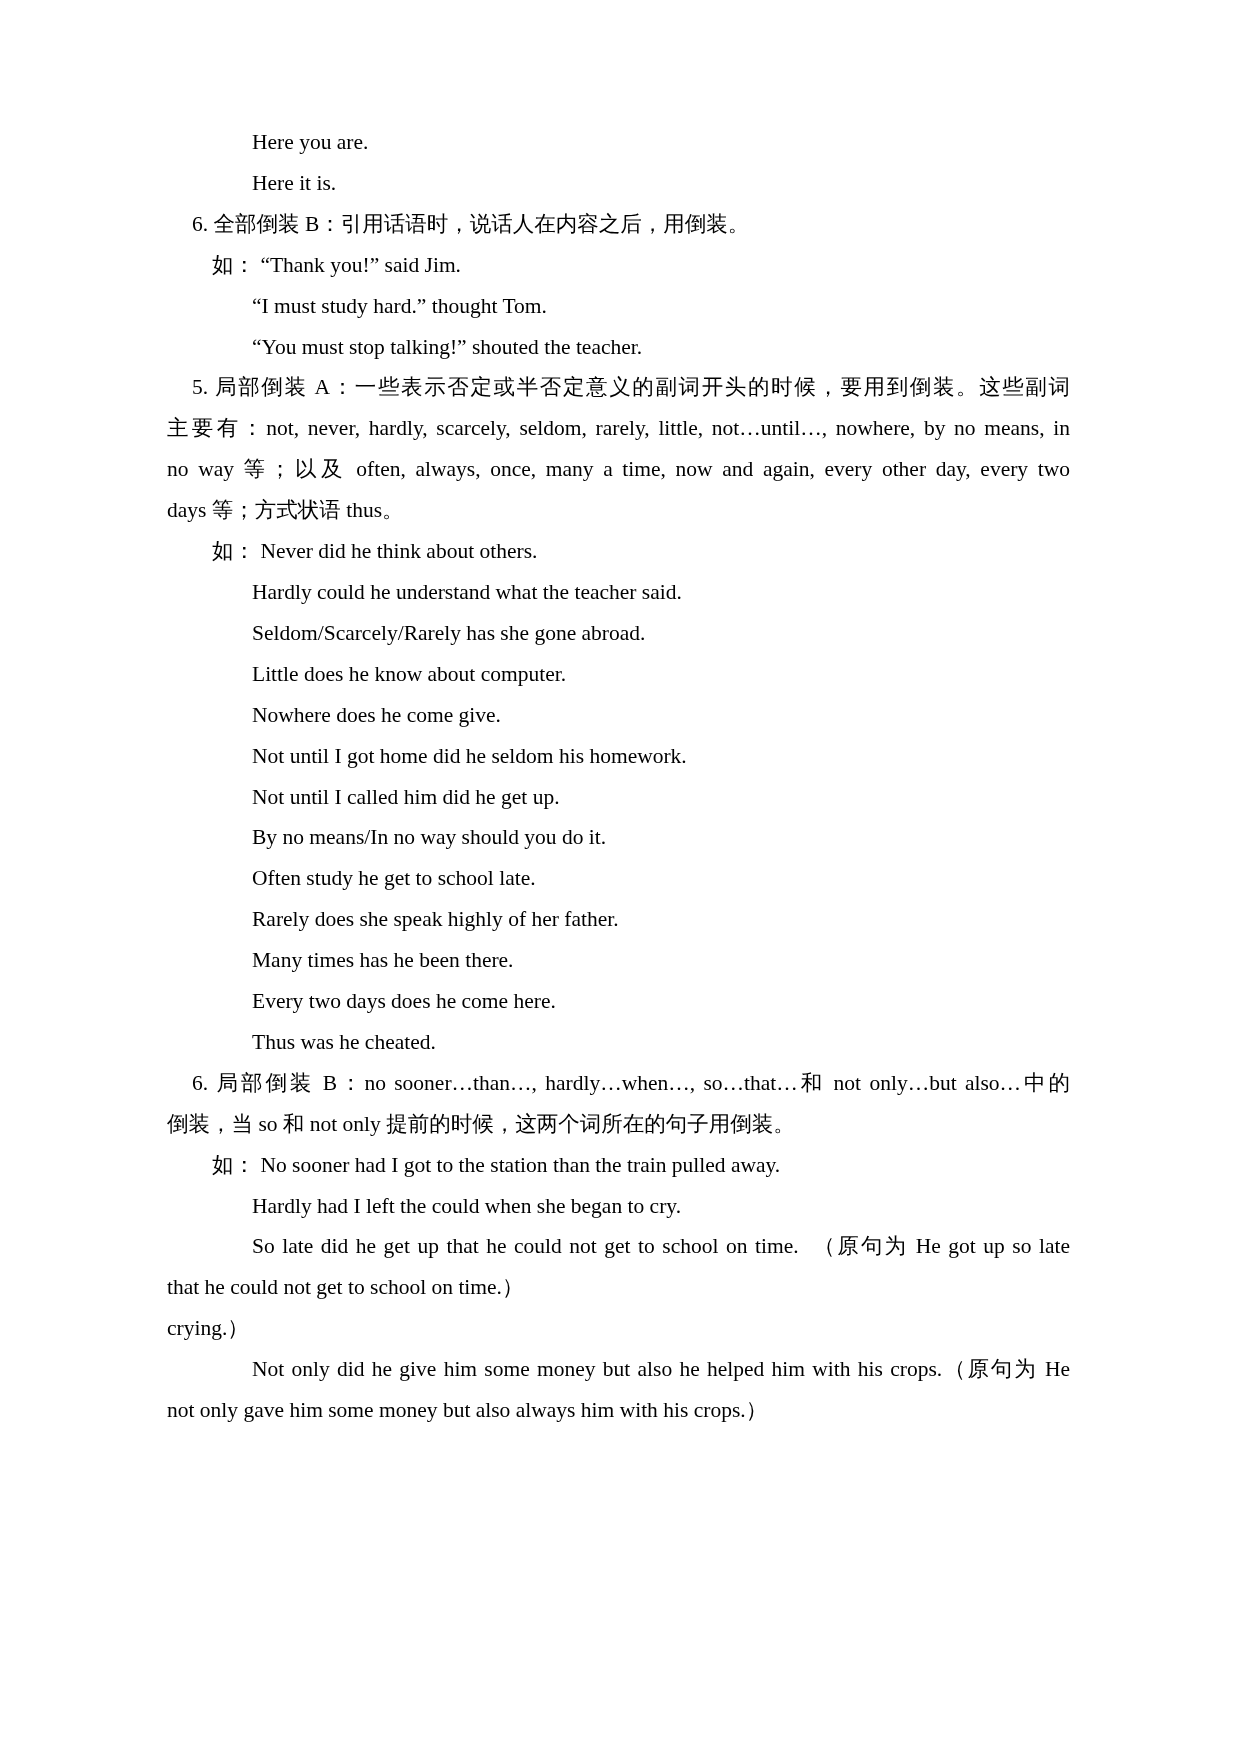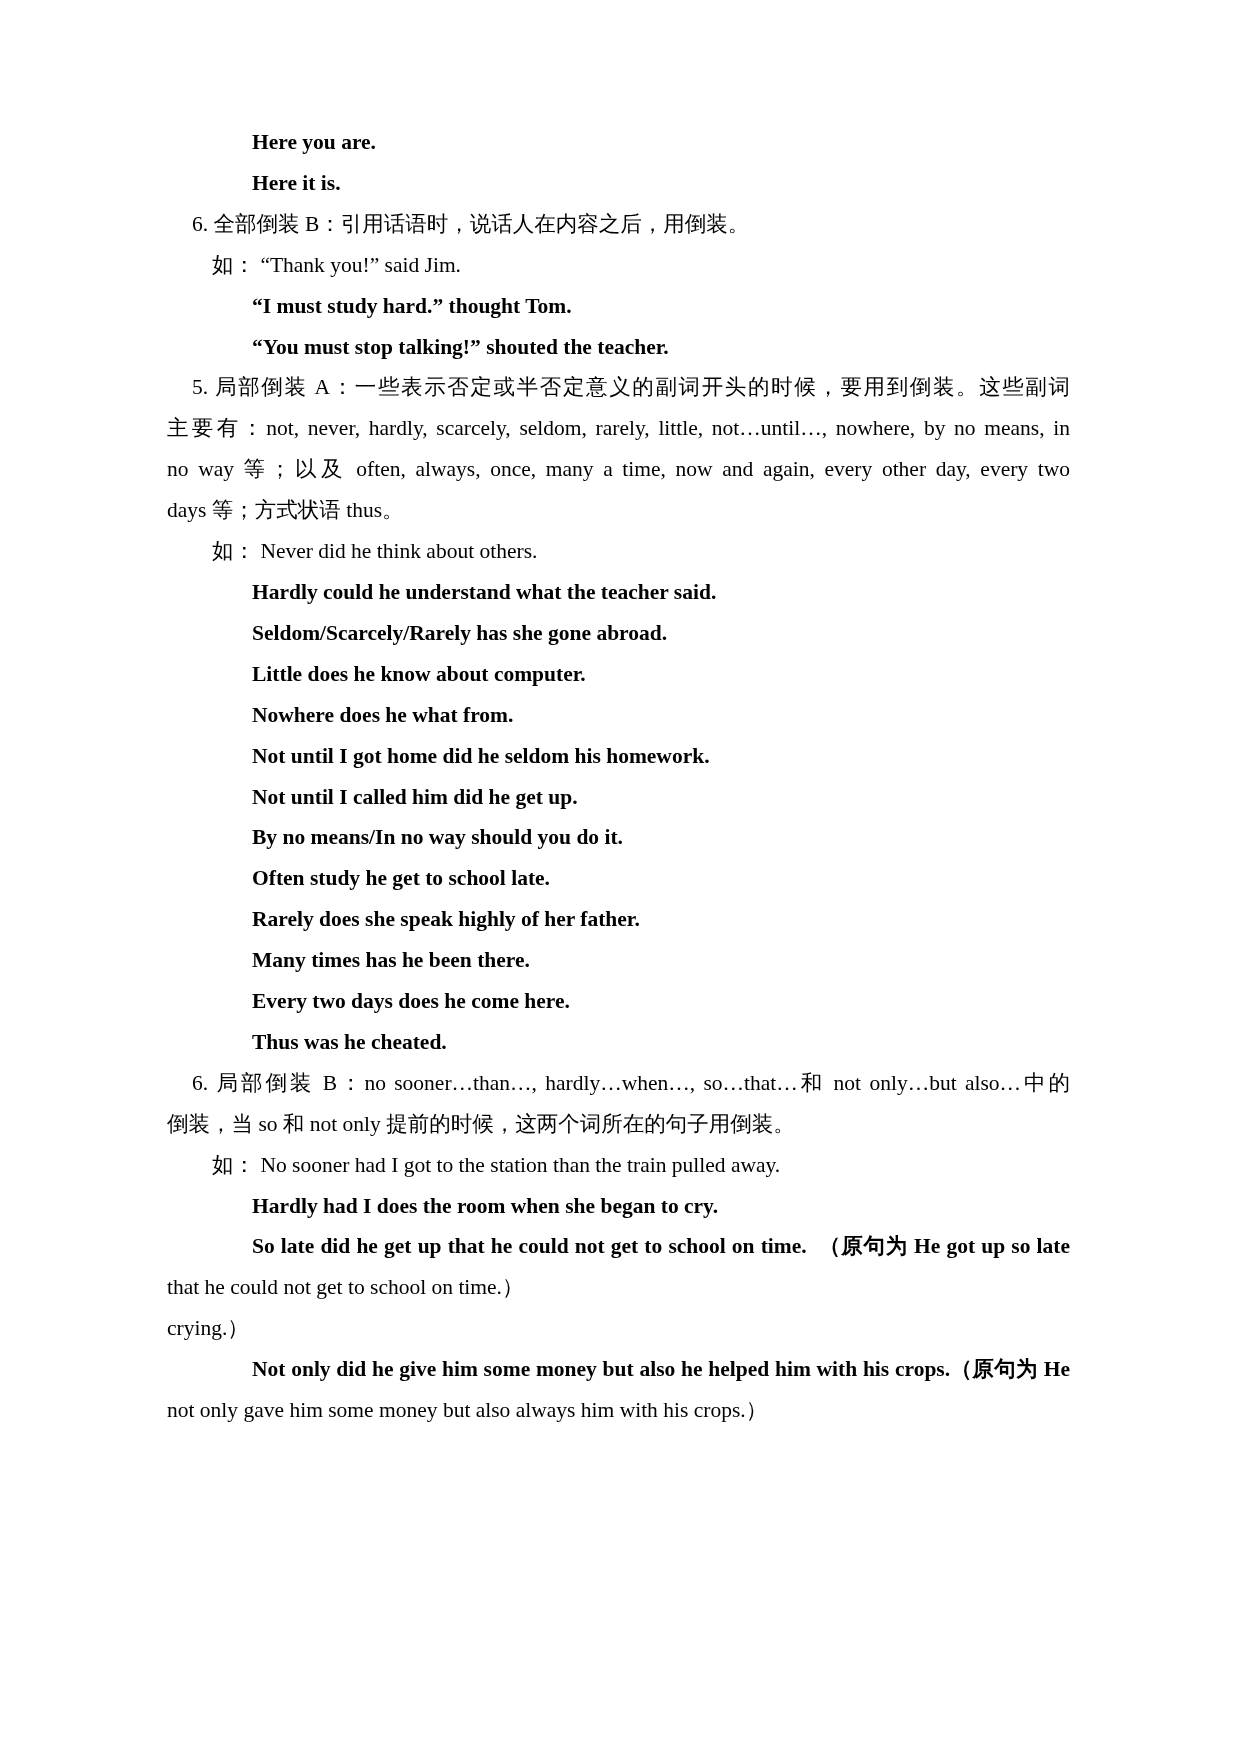--- a/index.html
+++ b/index.html
@@ -24,21 +24,21 @@
   }
   .line {
     font-size: 21.5px;
     line-height: 40.9px;
     white-space: pre-wrap;
     color: #000000;
   }
   .ind-none { padding-left: 0; }
   .ind-num  { padding-left: 25px; }
   .ind-ru   { padding-left: 45px; }
-  .ind-ex   { padding-left: 85px; font-weight: bold; }
+  .ind-ex   { padding-left: 85px; }
   .stretch {
     text-align: justify;
     text-align-last: justify;
   }
 </style>
 </head>
 <body>
 
 <div class="page" style="background: rgb(255, 255, 255); color: rgb(0, 0, 0);">
   <div class="doc-body">
@@ -49,32 +49,32 @@
       <div class="line ind-ex">“I must study hard.” thought Tom.</div>
       <div class="line ind-ex">“You must stop talking!” shouted the teacher.</div>
       <div class="line ind-num stretch">5. 局部倒装 A：一些表示否定或半否定意义的副词开头的时候，要用到倒装。这些副词</div>
       <div class="line ind-none stretch">主要有：not, never, hardly, scarcely, seldom, rarely, little, not…until…, nowhere, by no means, in</div>
       <div class="line ind-none stretch">no way 等；以及 often, always, once, many a time, now and again, every other day, every two</div>
       <div class="line ind-none">days 等；方式状语 thus。</div>
       <div class="line ind-ru">如： Never did he think about others.</div>
       <div class="line ind-ex">Hardly could he understand what the teacher said.</div>
       <div class="line ind-ex">Seldom/Scarcely/Rarely has she gone abroad.</div>
       <div class="line ind-ex">Little does he know about computer.</div>
-      <div class="line ind-ex">Nowhere does he what from.</div>
+      <div class="line ind-ex">Nowhere does he come give.</div>
       <div class="line ind-ex">Not until I got home did he seldom his homework.</div>
       <div class="line ind-ex">Not until I called him did he get up.</div>
       <div class="line ind-ex">By no means/In no way should you do it.</div>
       <div class="line ind-ex">Often study he get to school late.</div>
       <div class="line ind-ex">Rarely does she speak highly of her father.</div>
       <div class="line ind-ex">Many times has he been there.</div>
       <div class="line ind-ex">Every two days does he come here.</div>
       <div class="line ind-ex">Thus was he cheated.</div>
       <div class="line ind-num stretch">6. 局部倒装 B：no sooner…than…, hardly…when…, so…that…和 not only…but also…中的</div>
       <div class="line ind-none">倒装，当 so 和 not only 提前的时候，这两个词所在的句子用倒装。</div>
       <div class="line ind-ru">如： No sooner had I got to the station than the train pulled away.</div>
-      <div class="line ind-ex">Hardly had I does the room when she began to cry.</div>
+      <div class="line ind-ex">Hardly had I left the could when she began to cry.</div>
       <div class="line ind-ex stretch">So late did he get up that he could not get to school on time.  （原句为 He got up so late</div>
       <div class="line ind-none">that he could not get to school on time.）</div>
       <div class="line ind-none">crying.）</div>
       <div class="line ind-ex stretch">Not only did he give him some money but also he helped him with his crops.（原句为 He</div>
       <div class="line ind-none">not only gave him some money but also always him with his crops.）</div>
     </div>
 </div>
 
 </body></html>

